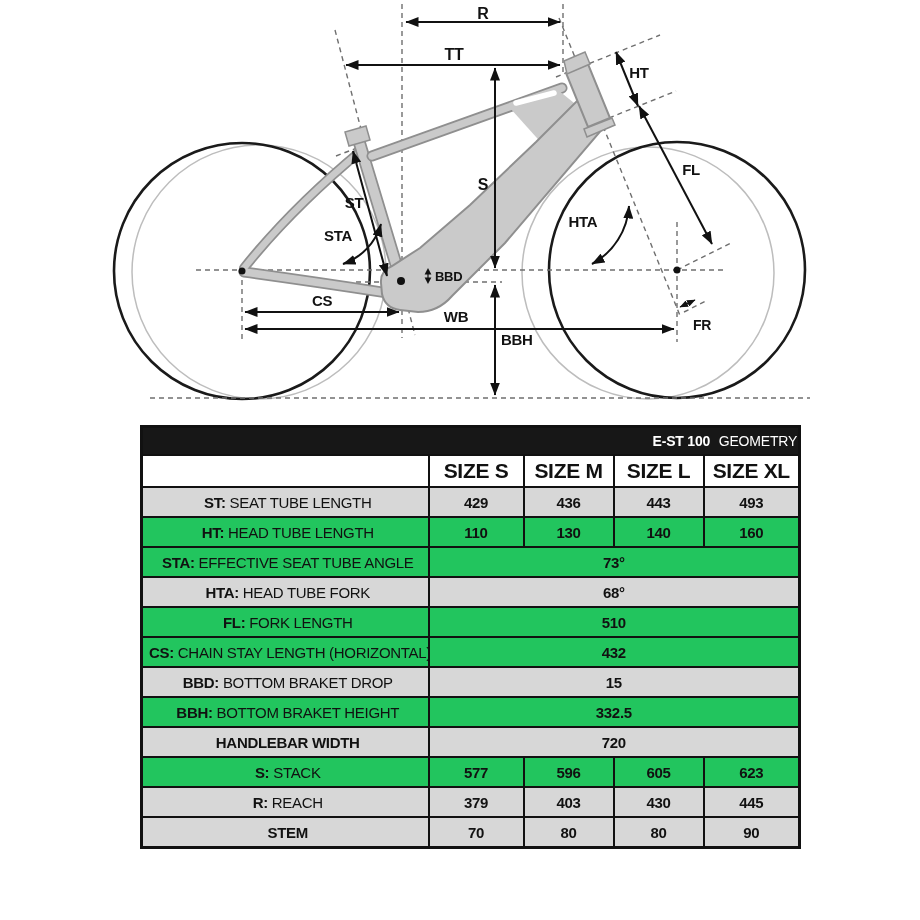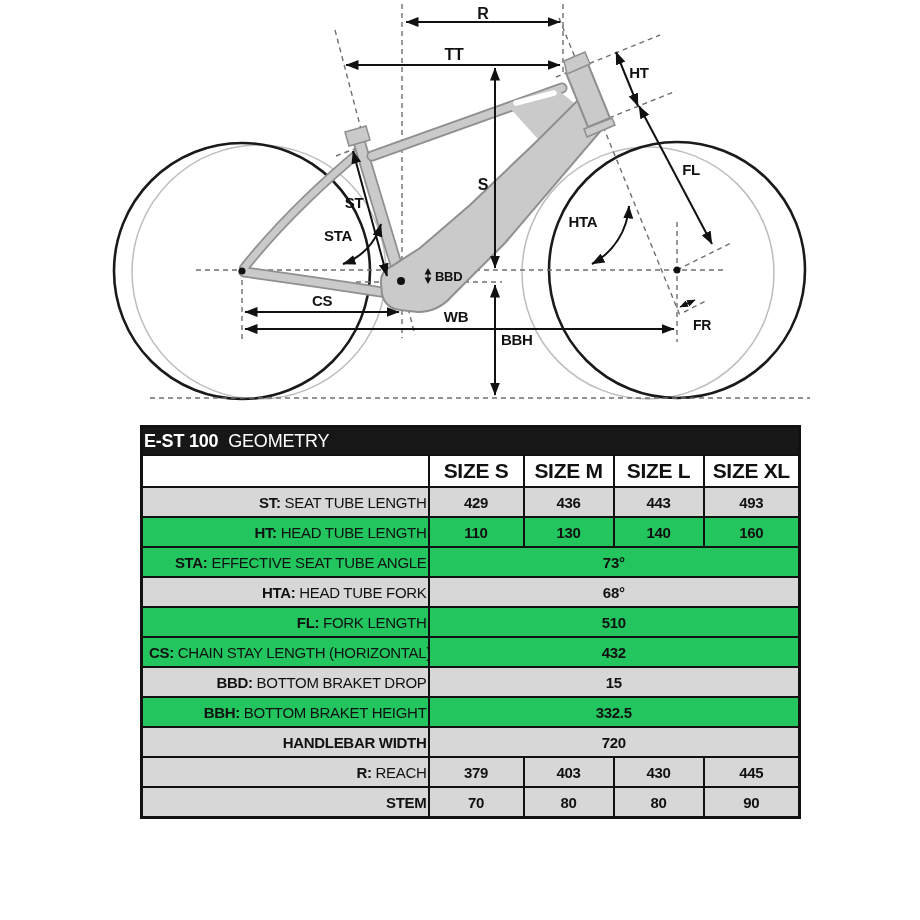--- a/index.html
+++ b/index.html
@@ -12,32 +12,32 @@
     font-family:"Liberation Sans", sans-serif;
     font-weight:700; fill:#121212; letter-spacing:-0.3px;
   }
   .geo-table { position:absolute; left:140px; top:425px; width:658px; }
   table.spec {
     border-collapse:collapse; table-layout:fixed; width:658px;
     border:3px solid #111; letter-spacing:-0.3px;
   }
   table.spec td, table.spec th { border:2px solid #111; overflow:hidden; white-space:nowrap; }
   tr.title-row td {
-    background:#171717; color:#fff; height:24px; text-align:left;
-    font-size:18px; border-bottom:2px solid #111; letter-spacing:-0.2px;
+    background:#171717; color:#fff; height:24px; text-align:right;
+    font-size:14px; border-bottom:2px solid #111; letter-spacing:-0.2px;
   }
   .title-bold { font-weight:800; }
   .title-rest { font-weight:400; margin-left:5px; }
   tr.size-row th {
     background:#fff; height:28px; font-size:21px; font-weight:700;
     text-align:center; color:#111;
   }
   tr.spec-row td { height:26px; font-size:15px; color:#111; background:#22c55e; }
   tr.spec-row.shaded td { background:#d7d7d7; }
-  td.lbl { text-align:right; padding-left:6px; font-weight:400; }
+  td.lbl { text-align:center; padding-left:6px; font-weight:400; }
   td.lbl .pre { font-weight:700; }
   td.lbl.allbold { font-weight:700; }
   td.val { text-align:center; font-weight:700; font-size:16px; }
 </style>
 </head>
 <body>
 
 <div class="page">
 
   <svg class="diagram" width="920" height="420" viewBox="0 0 920 420">
@@ -188,20 +188,27 @@
             <td class="val" colspan="4">15</td>
           </tr>
           <tr class="spec-row">
             <td class="lbl"><span class="pre">BBH:</span> <span>BOTTOM BRAKET HEIGHT</span></td>
             <td class="val" colspan="4">332.5</td>
           </tr>
           <tr class="spec-row shaded">
             <td class="lbl allbold"><span>HANDLEBAR WIDTH</span></td>
             <td class="val" colspan="4">720</td>
           </tr>
+          <tr class="spec-row">
+            <td class="lbl"><span class="pre">S:</span> <span>STACK</span></td>
+            <td class="val">577</td>
+            <td class="val">596</td>
+            <td class="val">605</td>
+            <td class="val">623</td>
+          </tr>
           <tr class="spec-row shaded">
             <td class="lbl"><span class="pre">R:</span> <span>REACH</span></td>
             <td class="val">379</td>
             <td class="val">403</td>
             <td class="val">430</td>
             <td class="val">445</td>
           </tr>
           <tr class="spec-row shaded">
             <td class="lbl allbold"><span>STEM</span></td>
             <td class="val">70</td>

